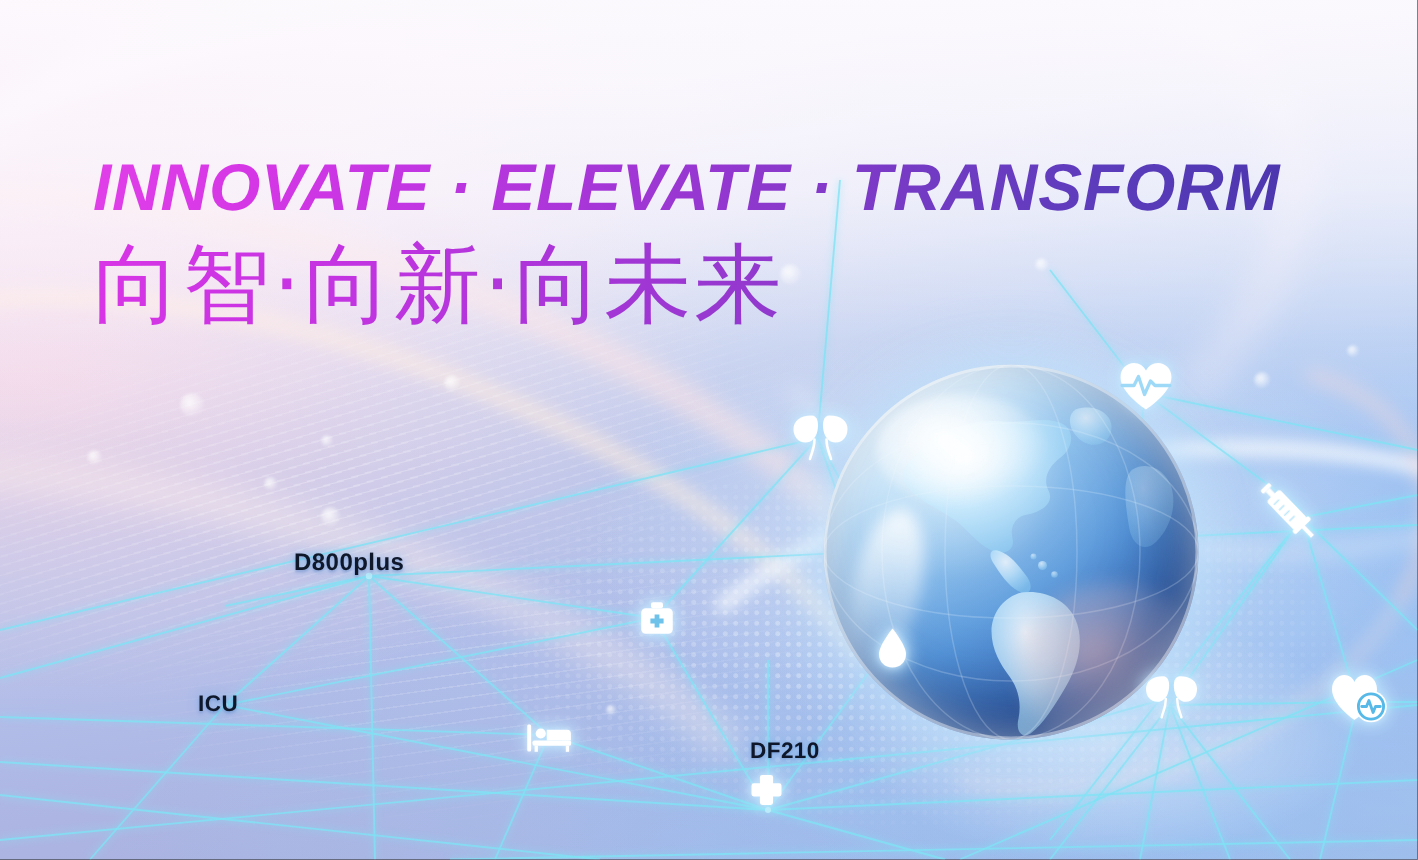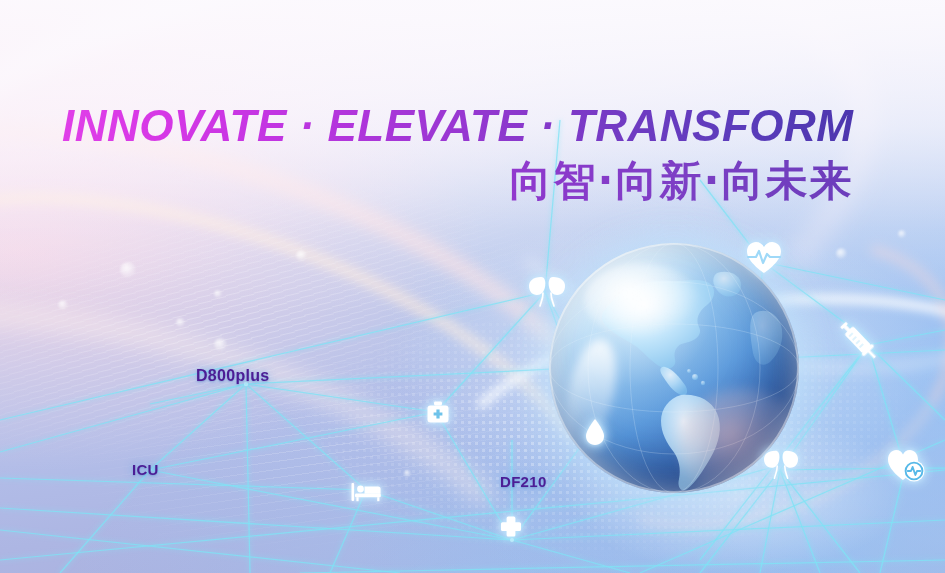--- a/index.html
+++ b/index.html
@@ -210,30 +210,30 @@
   
   .icon-node{
     position:absolute;
     filter:drop-shadow(0 0 6px rgba(140,205,250,.95)) drop-shadow(0 0 2px rgba(255,255,255,.9));
   }
   .icon-node svg{display:block;}
 
   
   .net-label{
     position:absolute;
-    color:#4c1d95;
+    color:#0f172a;
     font-weight:bold;
     letter-spacing:.3px;
     text-shadow:0 0 8px rgba(120,180,240,.85), 0 1px 2px rgba(70,110,180,.45);
     white-space:nowrap;
     user-select:none;
   }
   .lbl-d800{left:196px;top:367px;font-size:16px;}
   .lbl-icu{left:132px;top:461px;font-size:15px;}
-  .lbl-df210{left:500px;top:473px;font-size:15px;text-align:right;}
+  .lbl-df210{left:500px;top:492px;font-size:15px;text-align:right;}
 
   
   .headline-block{
     position:absolute;left:62px;top:104px;
   }
   .headline{
     margin:0;
     font-size:44px;
     font-weight:bold;
     line-height:1.0;
@@ -249,38 +249,37 @@
         #5a3cbb 86%,
         #4c36ae 100%);
     -webkit-background-clip:text;
     background-clip:text;
     color:transparent;
     font-style:italic;
     -webkit-text-fill-color:transparent;
   }
   .subhead{
     margin:12px 0 0 0;
-    font-size:42px;
-    font-weight:bold;
+    font-size:58px;
+    font-weight:normal;
     line-height:1.0;
     letter-spacing:2px;
     white-space:nowrap;
     background:linear-gradient(95deg,
         #d835e6 0%,
         #c534e2 20%,
         #a935d8 40%,
         #8d39cc 60%,
         #7b3fc4 80%,
         #6b3dbb 100%);
     -webkit-background-clip:text;
     background-clip:text;
     color:transparent;
     -webkit-text-fill-color:transparent;
     font-family:"DejaVu Sans","Liberation Sans",sans-serif;
-    text-align:right;
   }
 
   
   .bokeh{position:absolute;border-radius:50%;background:radial-gradient(circle at 40% 38%, rgba(255,255,255,.80), rgba(255,255,255,.10) 70%, rgba(255,255,255,0) 100%);filter:blur(1px);}
 </style>
 </head>
 <body>
 
 <div class="banner">
 

